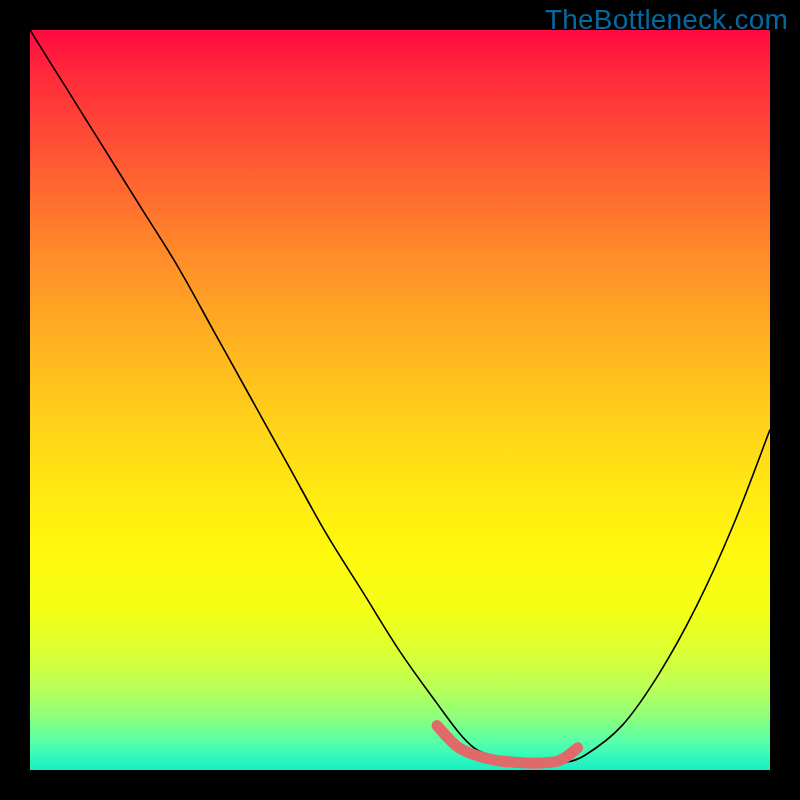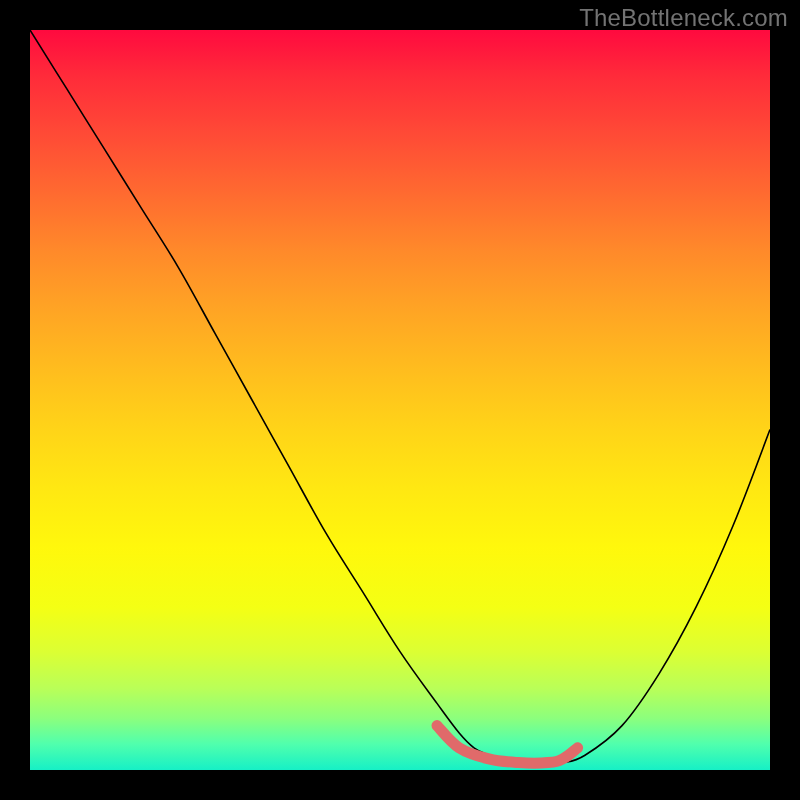--- a/index.html
+++ b/index.html
@@ -14,22 +14,22 @@
   .frame {
     position: relative;
     width: 800px;
     height: 800px;
     background: #000;
   }
   .watermark {
     position: absolute;
     top: 4px;
     right: 12px;
-    color: #737373;
-    font-size: 24px;
+    color: #0369a1;
+    font-size: 28px;
     font-weight: 500;
     letter-spacing: 0.2px;
     z-index: 5;
   }
   .plot-area {
     position: absolute;
     left: 30px;
     top: 30px;
     width: 740px;
     height: 740px;

